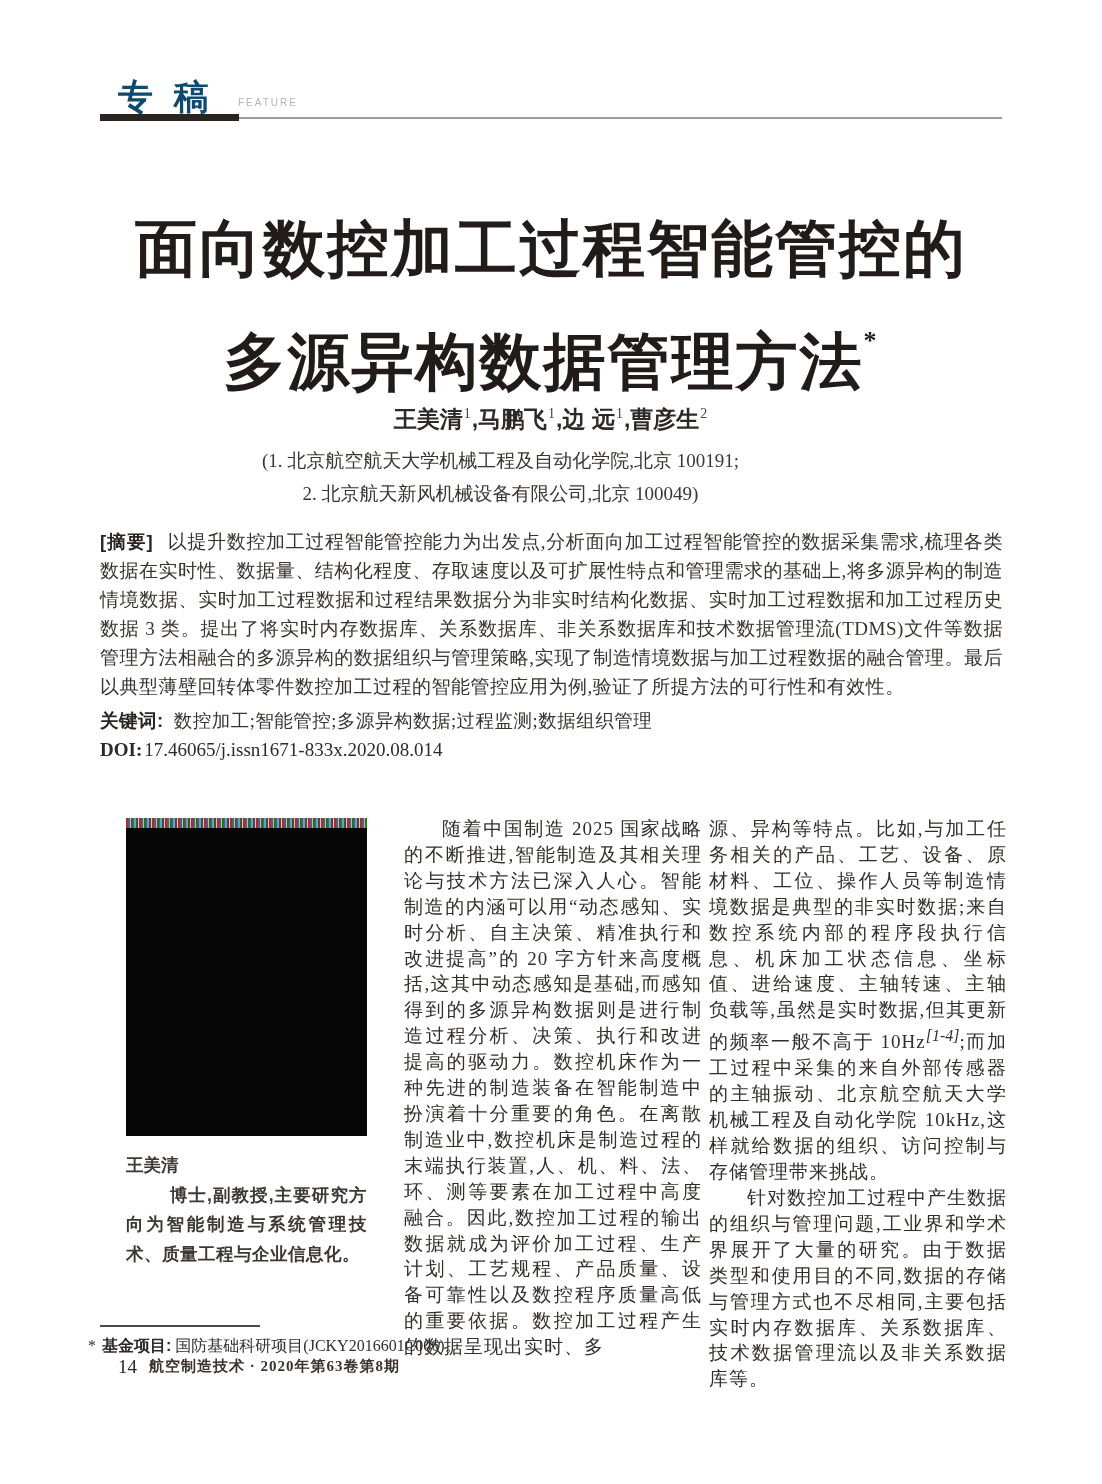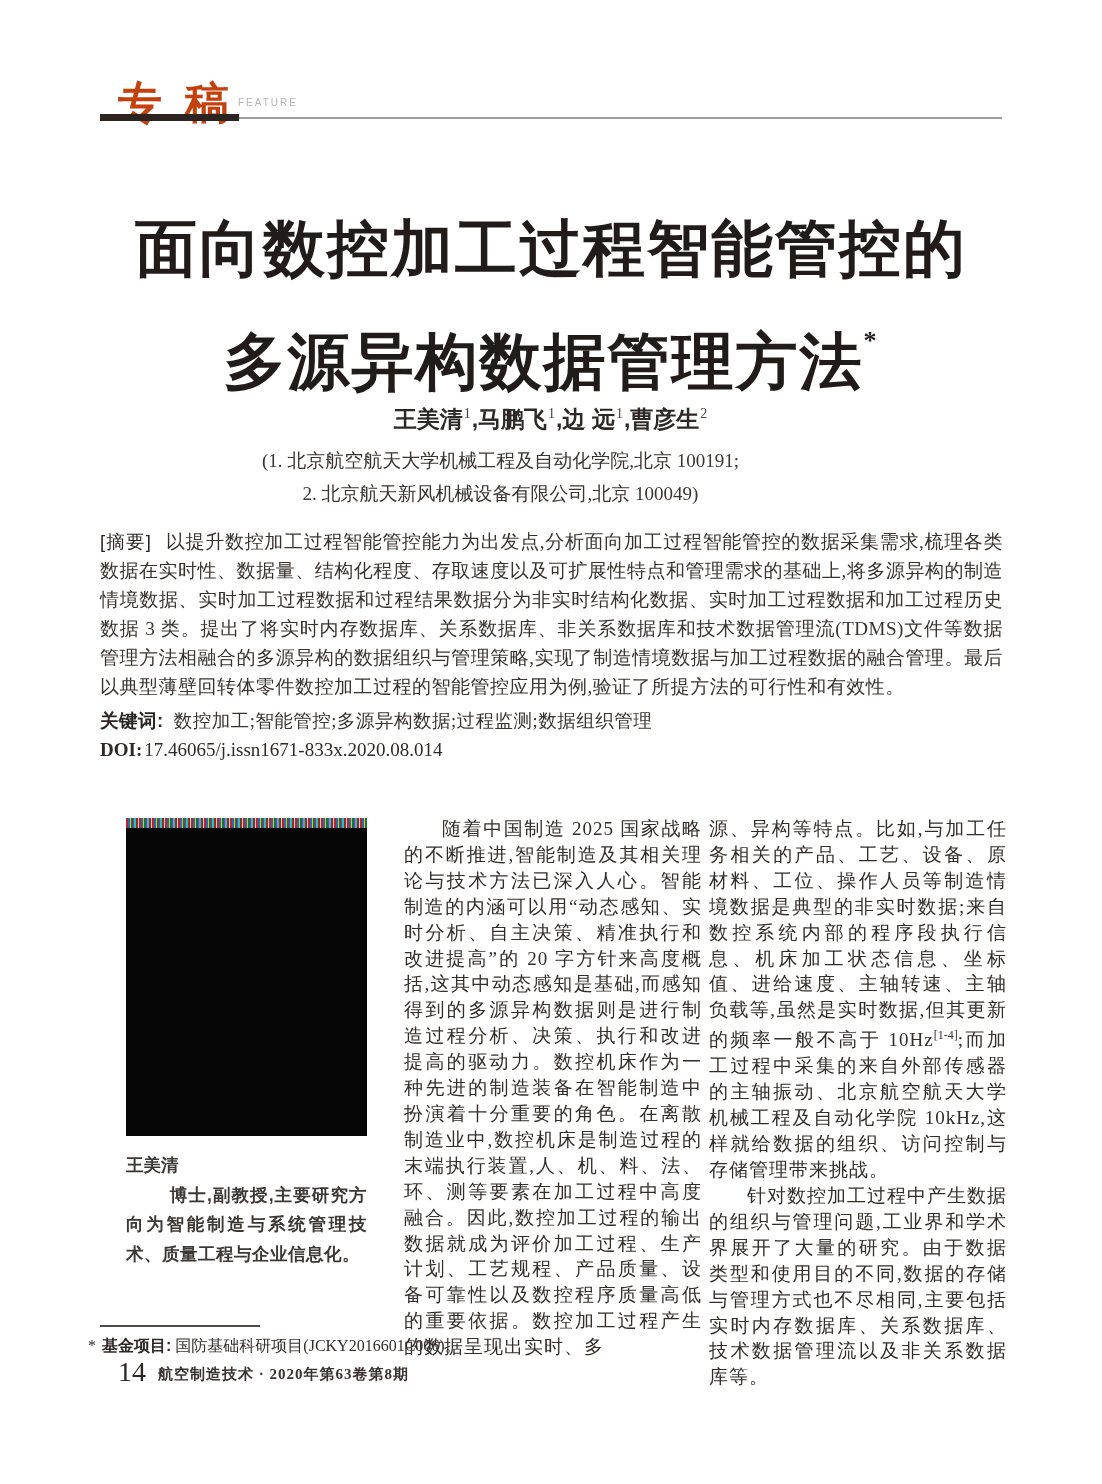--- a/index.html
+++ b/index.html
@@ -2,22 +2,22 @@
 <html><head>
 <meta charset="utf-8">
 <style>
   html,body { margin:0; padding:0; background:#ffffff; }
   .page {
     position:relative; width:1102px; height:1484px; background:#ffffff;
     font-family:"Liberation Serif","DejaVu Serif",serif; color:#2e2926; overflow:hidden;
   }
   
   .hdr-cn {
-    position:absolute; left:118px; top:74px; font-size:44px; font-weight:700;
-    color:#c2410c; letter-spacing:6px;
+    position:absolute; left:118px; top:74px; font-size:35px; font-weight:700;
+    color:#0c4a6e; letter-spacing:6px;
   }
   .hdr-en {
     position:absolute; left:238px; top:97px; font-size:10px; color:#b4b4b4;
     letter-spacing:2px; font-family:"Liberation Sans","DejaVu Sans",sans-serif;
   }
   .rule-thick { position:absolute; left:100px; top:114px; width:139px; height:7px; background:#2b2420; }
   .rule-thin  { position:absolute; left:239px; top:117px; width:763px; height:2px; background:#9c9c9c; }
 
   
   .title {
@@ -36,35 +36,35 @@
     position:absolute; left:0; width:969px; top:444px; text-align:center;
     font-size:19px; line-height:33px; color:#3b3530;margin-left:16px;
   }
 
   
   .abstract-block { position:absolute; left:100px; top:527px; width:903px; }
   .abstract-block p { margin:0; }
   .abs-text {
     font-size:19px; line-height:29px; text-align:justify; color:#39332e; letter-spacing:0.5px;
   }
-  .abs-label { font-weight:400; color:#2b2522; margin-right:14px; letter-spacing:1px;
+  .abs-label { font-weight:700; color:#2b2522; margin-right:14px; letter-spacing:1px;
     font-family:"Liberation Sans","DejaVu Sans",sans-serif; font-size:18.5px; }
   .kw-row { margin-top:7px !important; font-size:18.5px; color:#39332e; letter-spacing:0.5px; }
   .kw-label { font-weight:700; font-family:"Liberation Sans","DejaVu Sans",sans-serif;
     color:#2b2522; margin-right:10px; }
   .doi-row { margin-top:6px !important; font-size:19px; color:#2f2a26; }
   .doi-label { font-weight:700; margin-right:2px; }
 
   
   .col { font-size:19px; line-height:25.9px; text-align:justify; color:#332e2a; letter-spacing:1px; }
   .col p { margin:0; }
   .col-mid   { position:absolute; left:404px; top:816px; width:298px; }
   .col-right { position:absolute; left:709px; top:816px; width:298px; }
   .indent { text-indent:2em; }
-  sup.ref { font-size:12px; letter-spacing:0; }
+  sup.ref { font-size:16px; letter-spacing:0;font-style:italic; }
 
   
   .col-photo { position:absolute; left:126px; top:818px; width:241px; }
   .photo { position:relative; width:241px; height:318px; background:#060606; }
   .photo-noise {
     position:absolute; left:0; top:0; width:241px; height:10px;
     background:
       repeating-linear-gradient(90deg,
         #b23 0 2px, #2a6cab 2px 4px, #d9c62f 4px 5px, #173 5px 7px,
         #a2c 7px 8px, #2bbcc9 8px 10px, #8a3212 10px 12px, #cccccc 12px 13px);
@@ -77,21 +77,21 @@
   .bio p { margin:0; }
   .bio-text { text-indent:2.5em; text-align:justify; letter-spacing:0.5px; }
 
   
   .fn-rule { position:absolute; left:100px; top:1325px; width:160px; height:2px; background:#4f4945; }
   .footnote { position:absolute; left:88px; top:1336px; width:620px; font-size:16px; color:#332e2a; }
   .fn-star { margin-right:6px; }
   .fn-label { font-weight:700; font-family:"Liberation Sans","DejaVu Sans",sans-serif;
     color:#2e2926; margin-right:4px; }
   .footer { position:absolute; left:118px; top:1356px; }
-  .page-num { font-size:28px; color:#2b2724; }
+  .page-num { font-size:19px; color:#2b2724; }
   .journal-line {
     margin-left:12px; font-weight:800; font-size:15px; color:#3a332f;
     letter-spacing:1px; vertical-align:2px;
   }
 </style>
 </head>
 <body>
 
 <div class="page">
 

